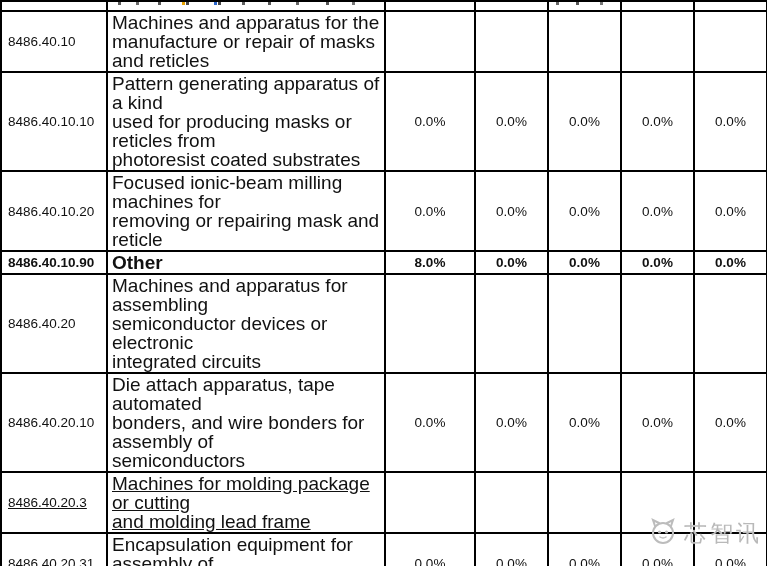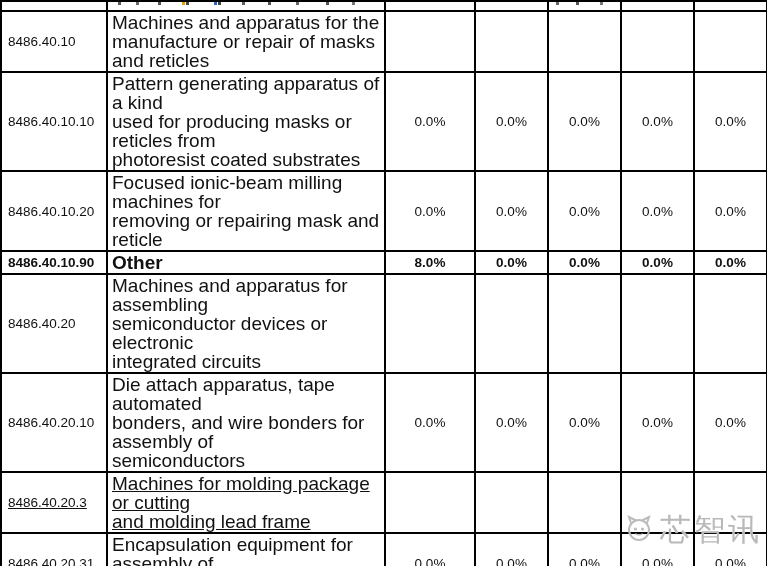--- a/index.html
+++ b/index.html
@@ -71,21 +71,21 @@
     position: absolute;
     right: 5px;
     bottom: 15px;
     display: flex;
     align-items: center;
     gap: 5px;
     z-index: 5;
     pointer-events: none;
   }
   .watermark .wm-text {
-    font-size: 31px;
+    font-size: 23px;
     letter-spacing: 3px;
     color: var(--wm-color, #b9b9b9);
     text-shadow: 0 0 1px #ffffff;
     white-space: nowrap;
   }
 </style>
 </head>
 <body>
 
 <div class="page">

